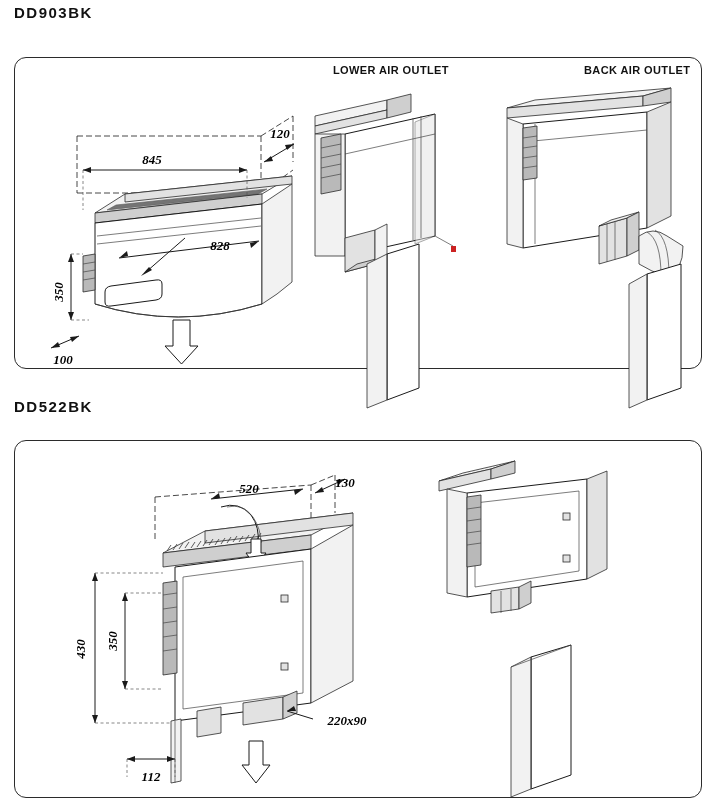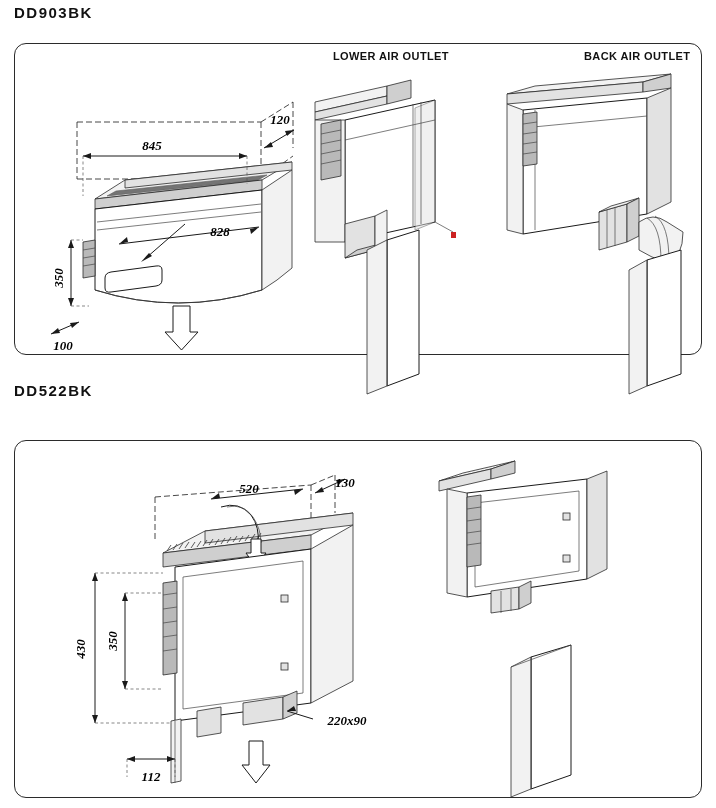--- a/index.html
+++ b/index.html
@@ -27,32 +27,32 @@
     color: #111111;
   }
   #title-903 {
     position: absolute;
     left: 14px;
     top: 4px;
   }
   #title-522 {
     position: absolute;
     left: 14px;
-    top: 382px;
+    top: 398px;
   }
   .panel {
     position: absolute;
     border: 1px solid #2b2b2b;
     border-radius: 12px;
     background: #ffffff;
     box-sizing: border-box;
   }
   #panel-903 {
     left: 14px;
-    top: 43px;
+    top: 57px;
     width: 688px;
     height: 312px;
   }
   #panel-522 {
     left: 14px;
     top: 440px;
     width: 688px;
     height: 358px;
   }
   .panel-label {

